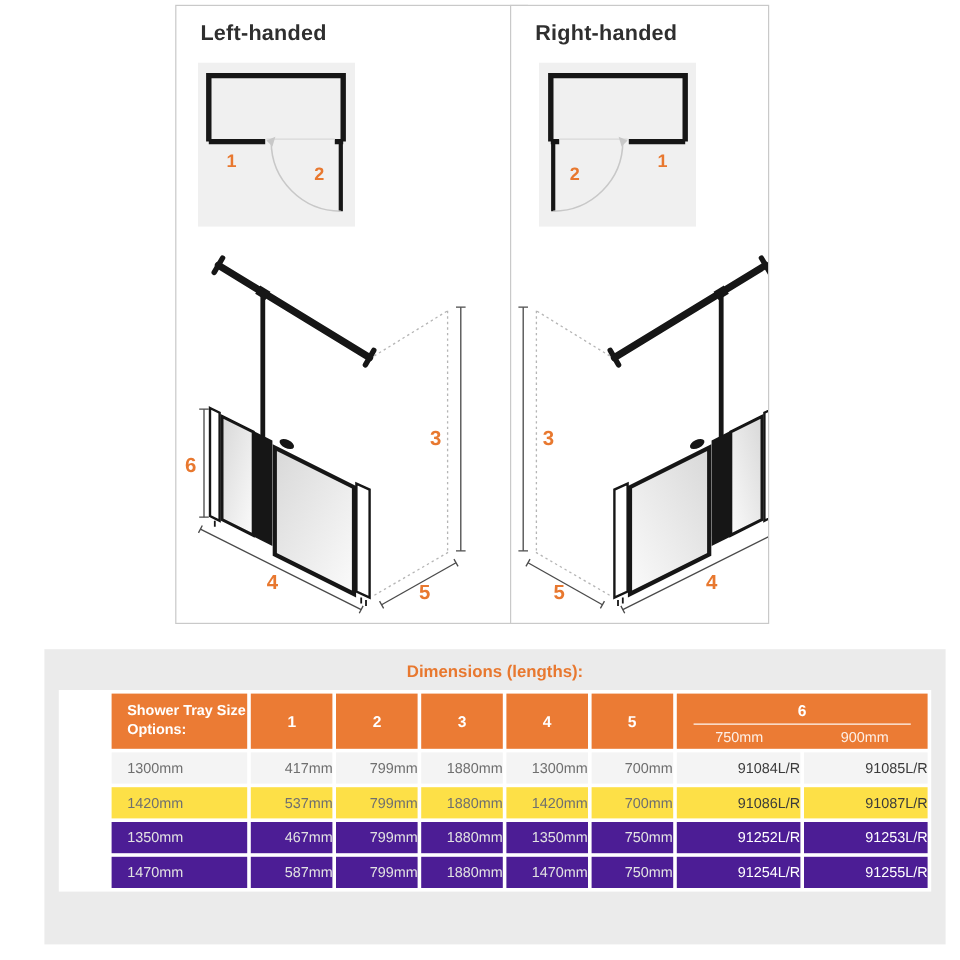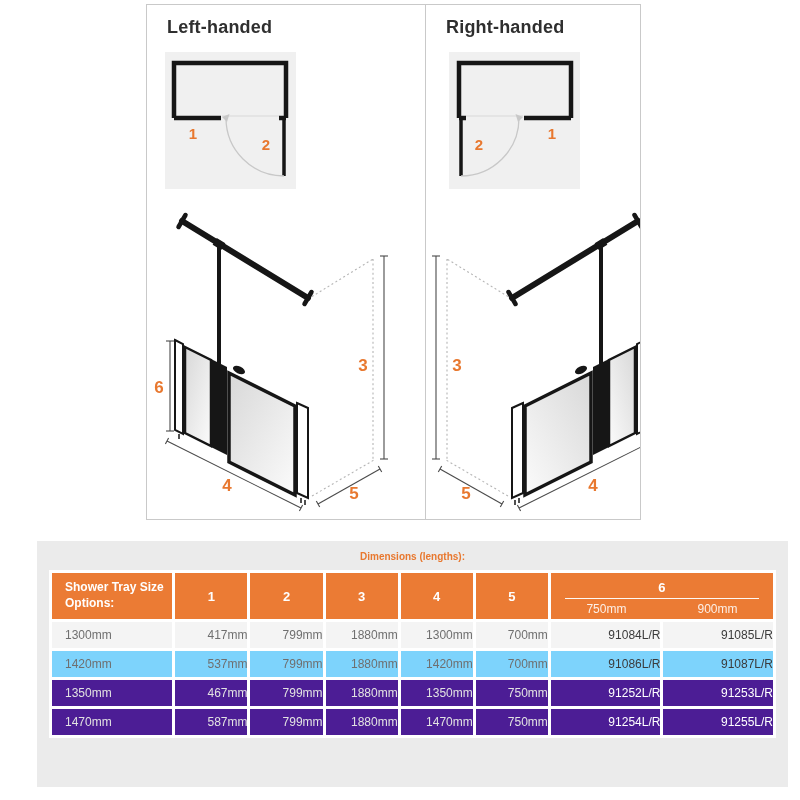--- a/index.html
+++ b/index.html
@@ -37,38 +37,38 @@
   .midpost{fill:#161616;}
   .glasspanel{fill:url(#glassgrad);stroke:#161616;stroke-width:2.5;}
   .glasspanel2{fill:url(#glassgrad);stroke:#161616;stroke-width:3.5;}
   .thin{stroke:#161616;stroke-width:1.5;}
   .dimlabel{fill:#e8782f;font-family:"Liberation Sans",sans-serif;
             font-size:17px;font-weight:bold;text-anchor:middle;}
 
   
   #dims{position:absolute;left:37px;top:541px;width:751px;height:246px;
         background:#ebebeb;box-sizing:border-box;padding:8px 12px 0;}
-  #dims-caption{text-align:center;color:#e8782f;font-weight:bold;font-size:10px;
+  #dims-caption{text-align:center;color:#e8782f;font-weight:bold;font-size:14px;
                 margin:2px 0 8px;}
   table{width:100%;border-collapse:separate;border-spacing:3px;table-layout:fixed;
-        background:#fff;}
+        background:#fff;padding-left:41px;}
   th,td{margin:0;vertical-align:middle;}
   th{background:#eb7b34;color:#fff;font-size:13px;font-weight:bold;height:46px;
      text-align:center;padding:0;}
   th.c0{text-align:left;padding-left:13px;font-size:12px;line-height:1.3;}
   th.col6{padding:0;}
   .col6-label{font-size:13px;font-weight:bold;padding:4px 0 3px;
               border-bottom:1px solid rgba(255,255,255,.95);margin:0 14px;}
   .col6-subs{display:flex;padding-top:3px;}
   .col6-subs span{flex:1;font-size:12px;font-weight:normal;color:rgba(255,255,255,.88);}
   td{height:26px;font-size:12px;color:#6f6f6f;text-align:right;padding:0;}
   td.c0{text-align:left;padding-left:13px;}
   td.code{font-weight:normal;color:#3b3b3b;}
   tr.r-light td{background:#f4f4f4;}
-  tr.r-mid td{background:#7dd3fc;}
+  tr.r-mid td{background:#fde047;}
   tr.r-dark td{background:#4c1d95;color:#e2e2e2;}
   tr.r-dark td.code{color:#ffffff;}
 </style>
 </head>
 <body>
 
 <div id="stage">
 
   <div class="panel" id="panel-left">
     <div class="panel-title">Left-handed</div>

